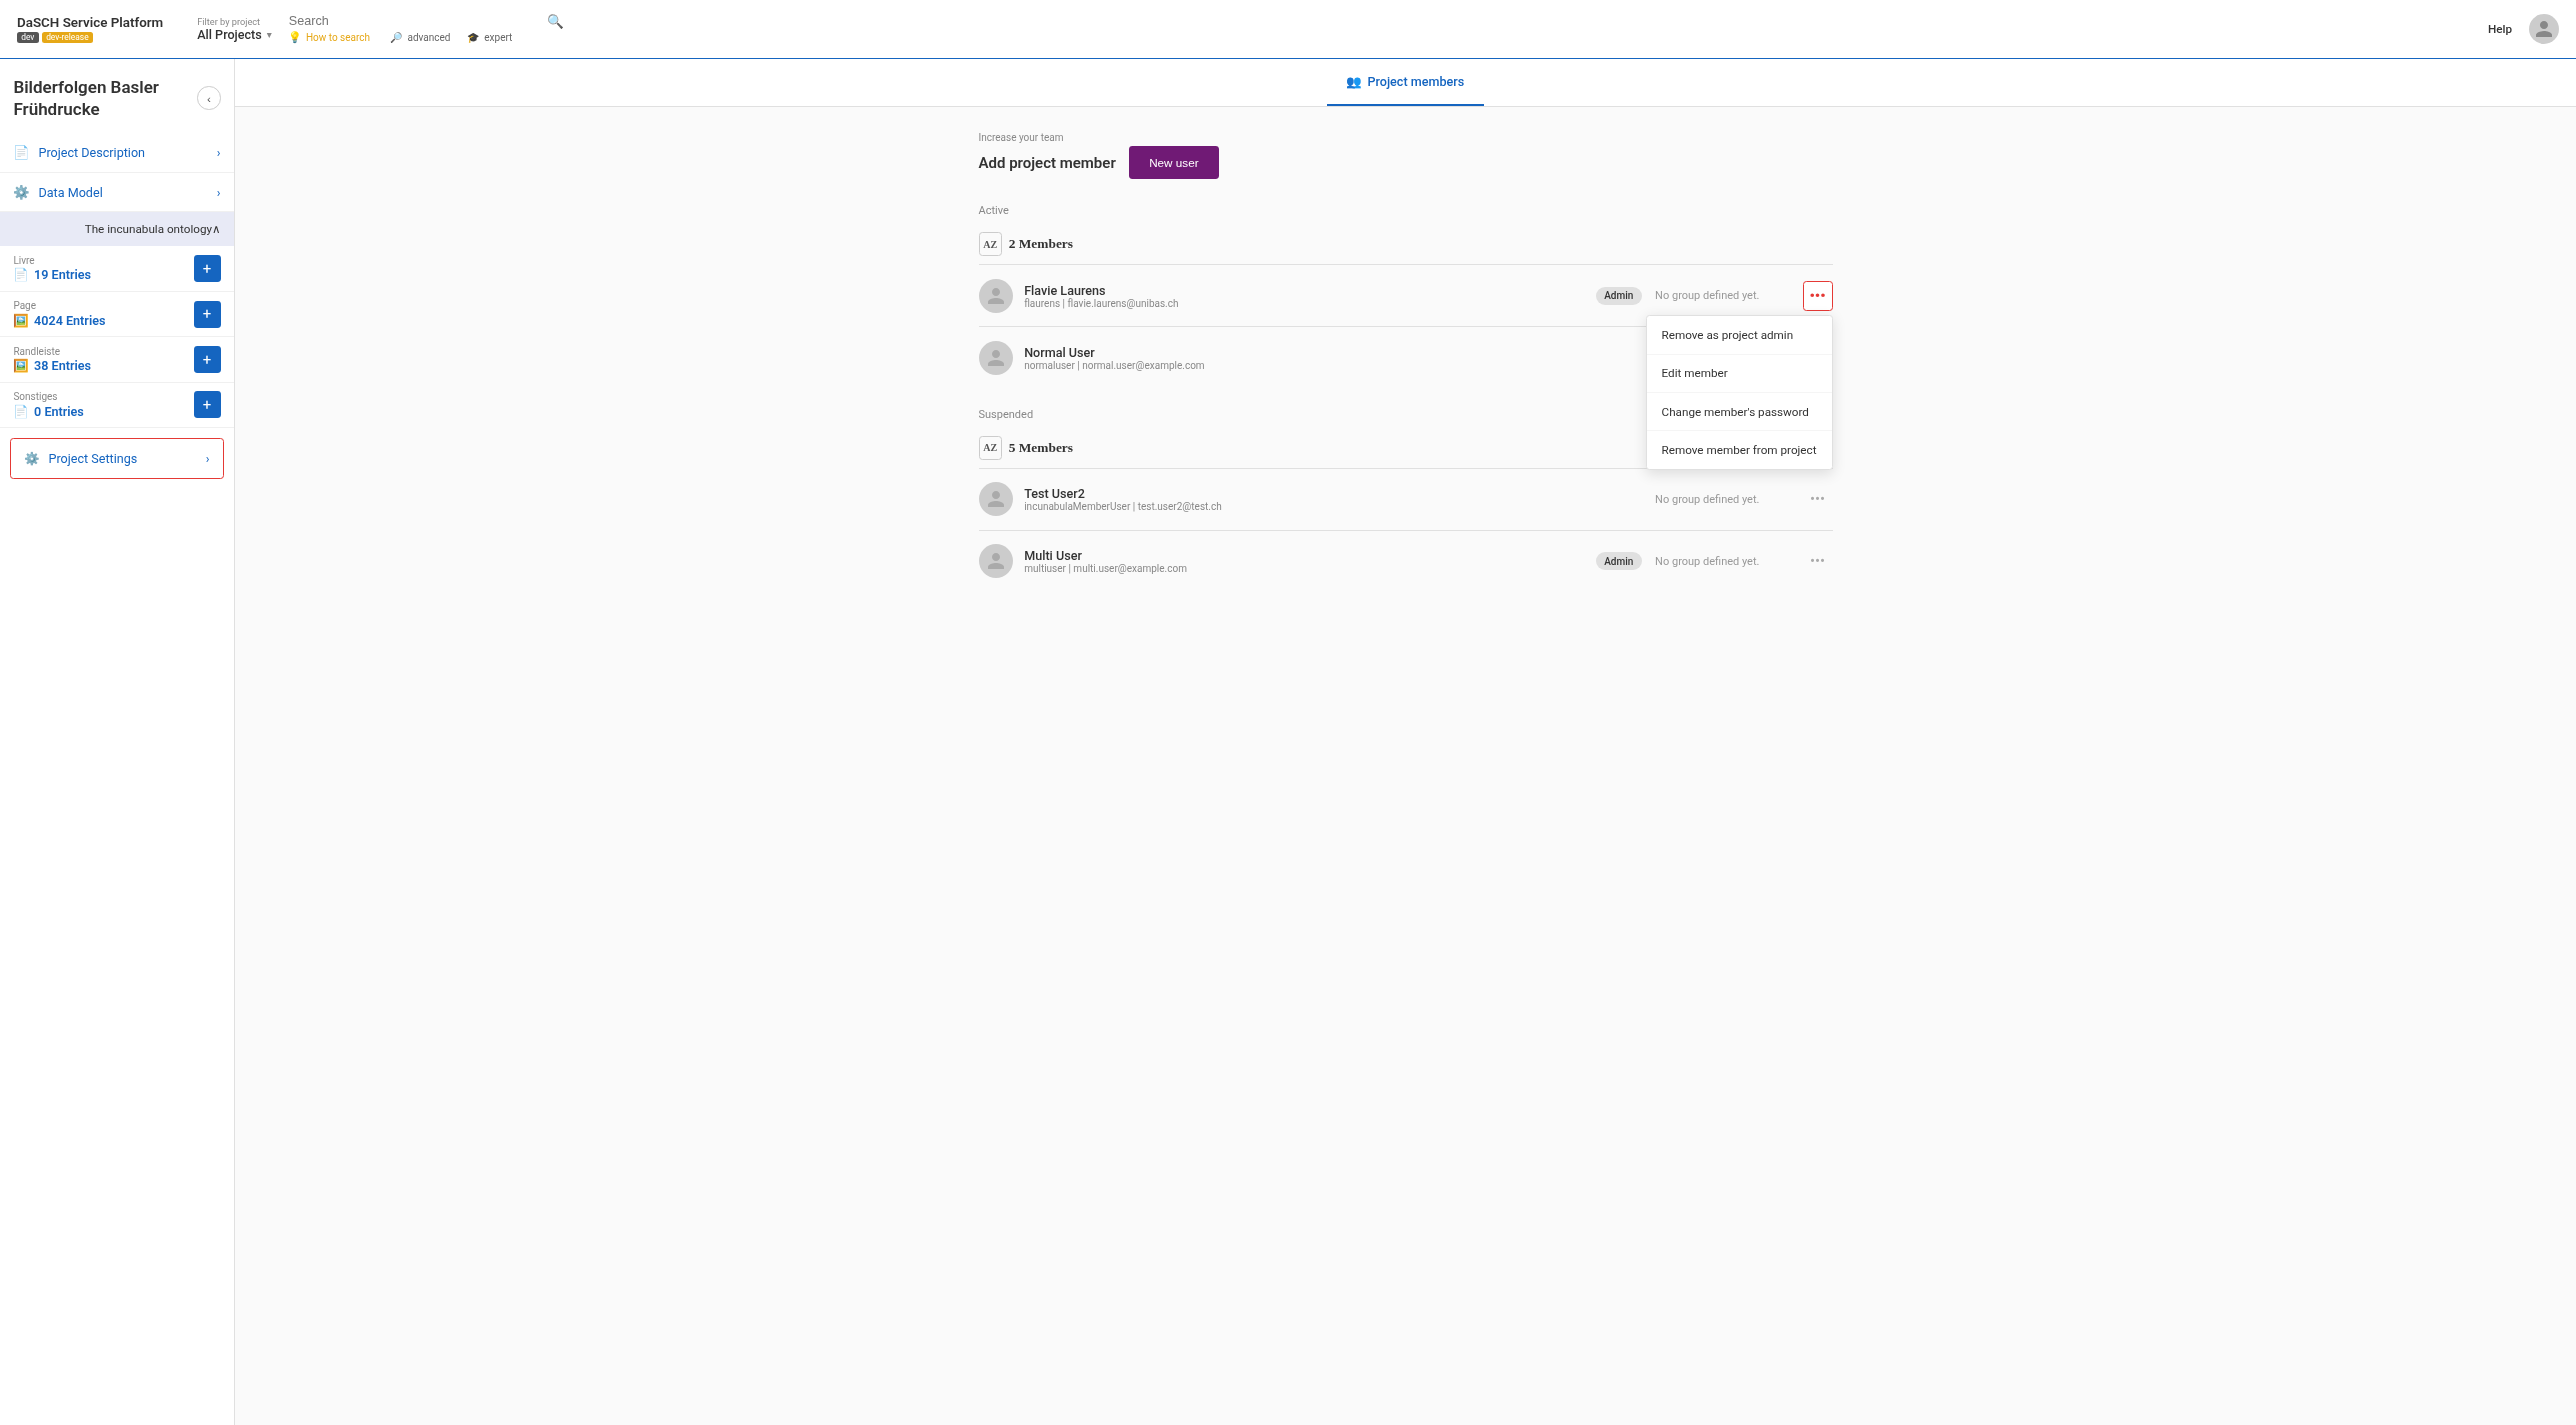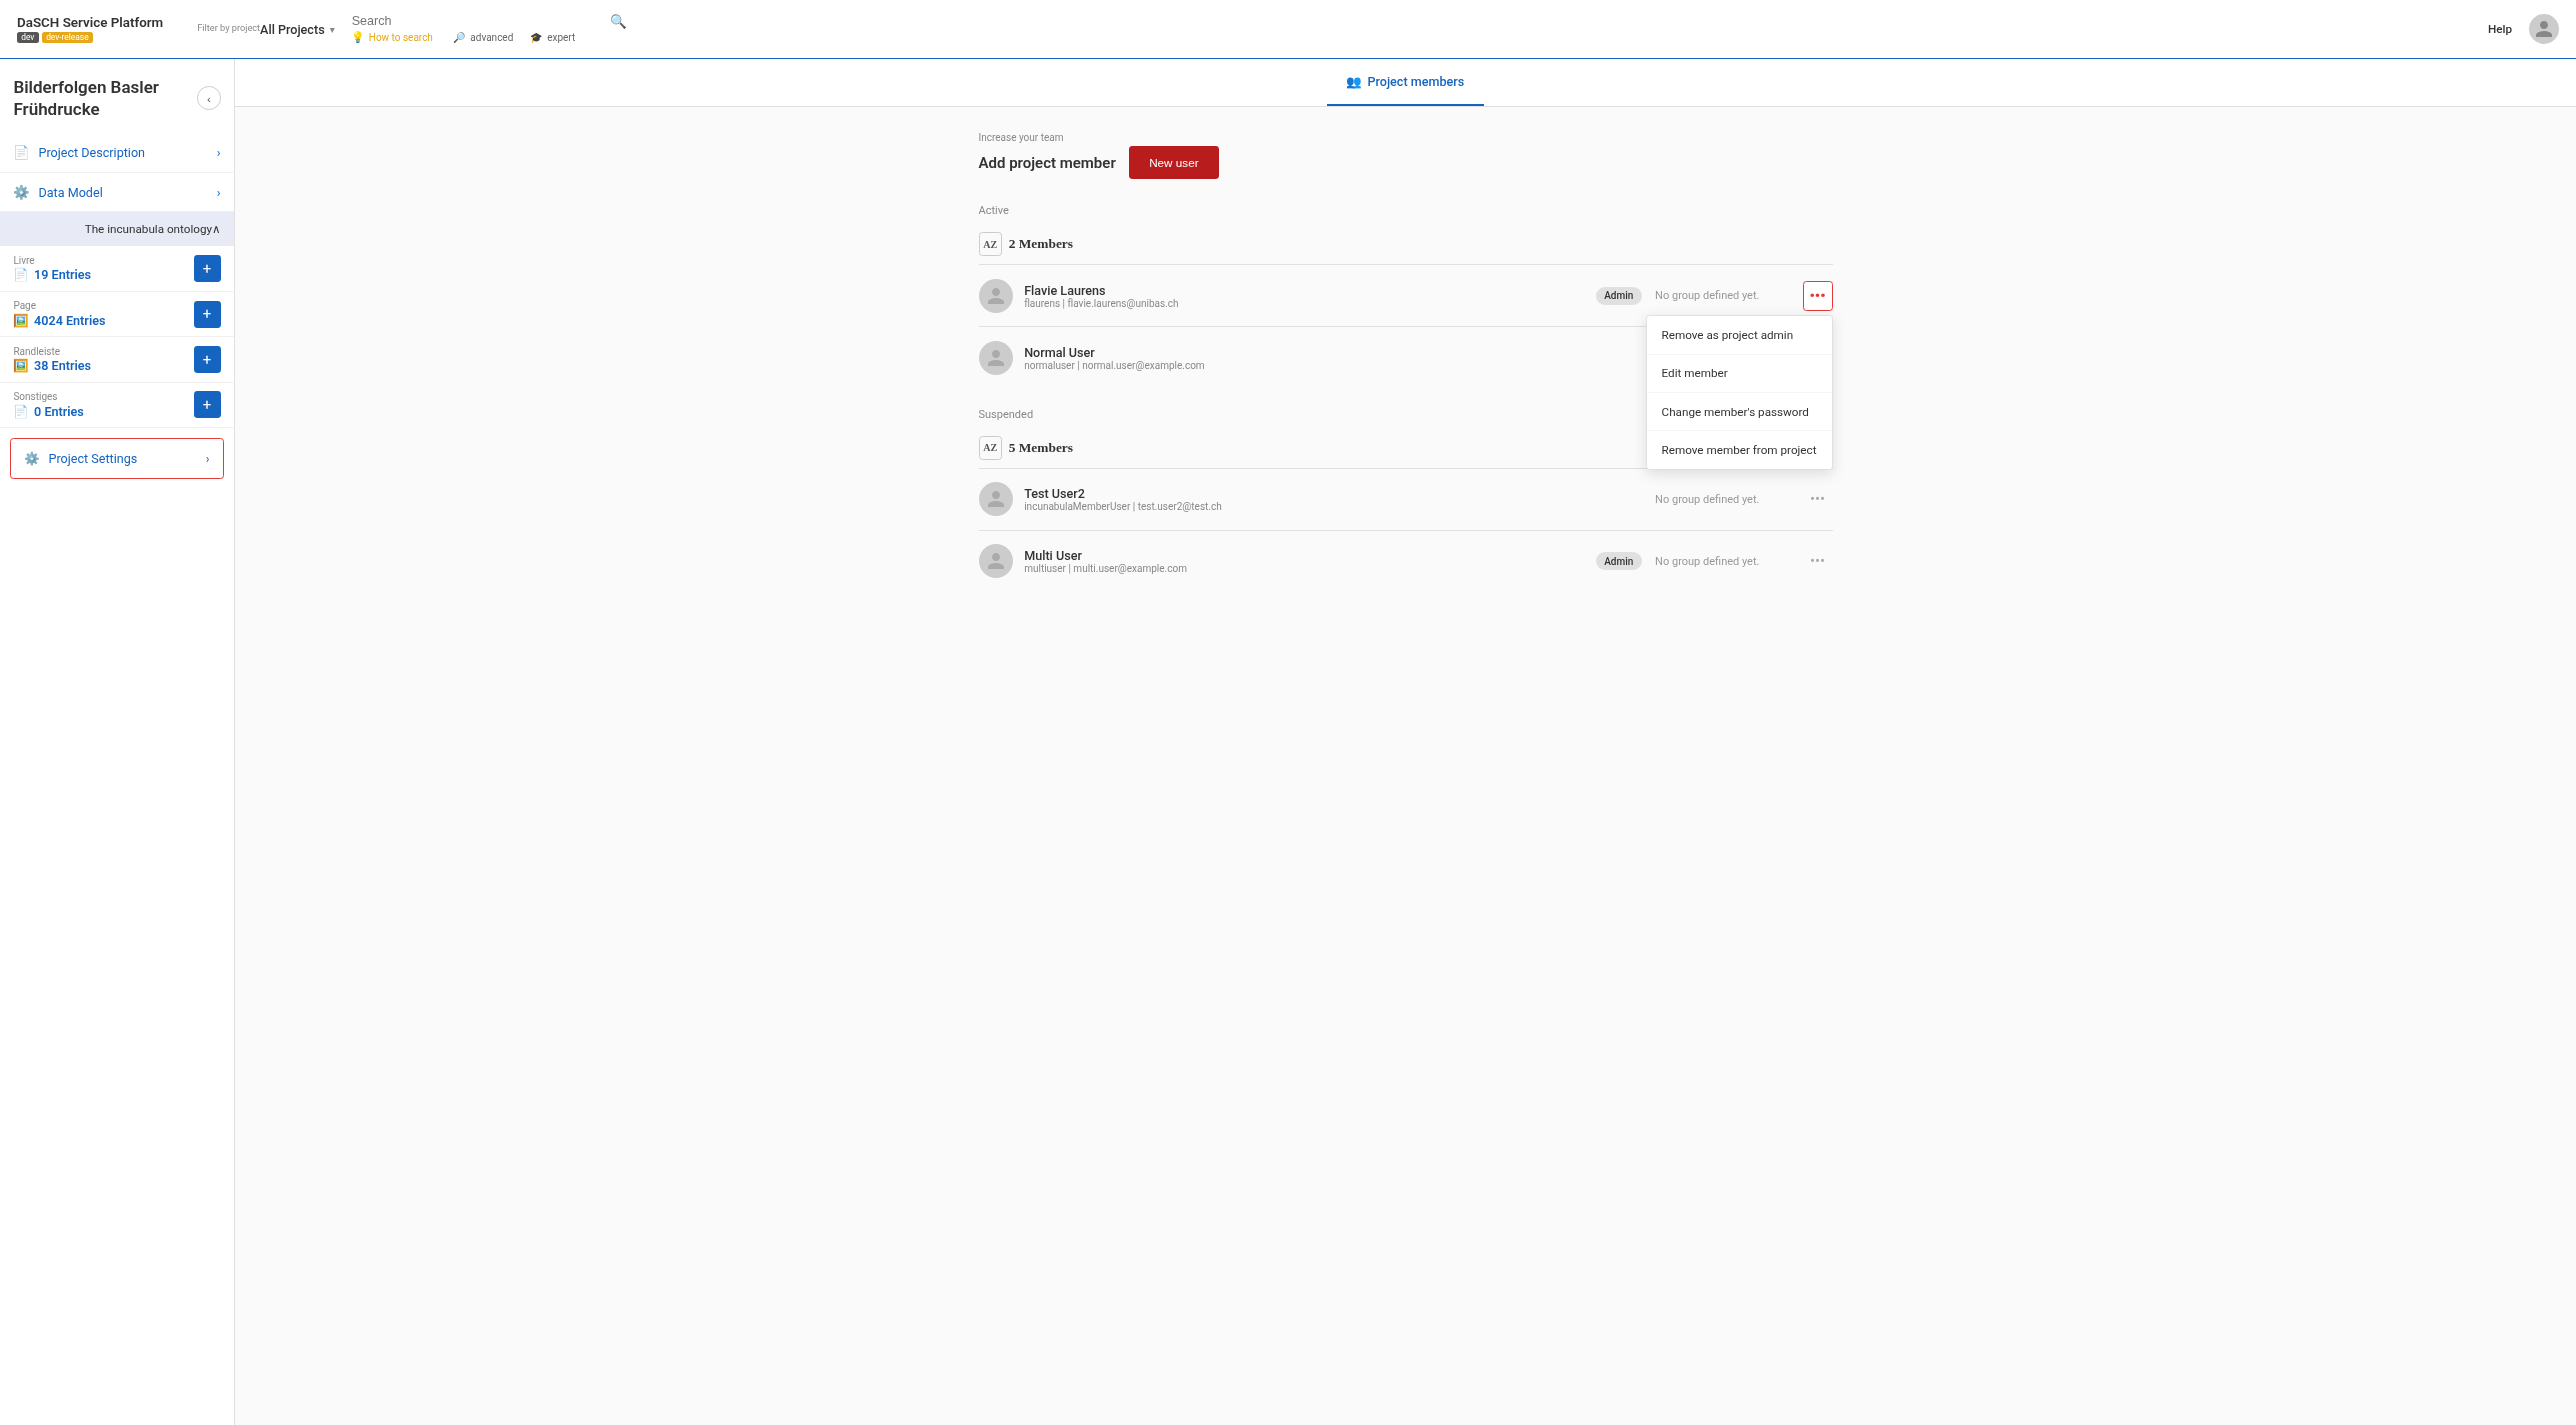--- a/index.html
+++ b/index.html
@@ -42,21 +42,21 @@
     }
     .badge-release {
       background: #e6a817;
       color: #fff;
       font-size: 8.4px;
       padding: 0.8px 4.2px;
       border-radius: 2.5px;
     }
     .header-filter {
       display: flex;
-      flex-direction: row;
+      flex-direction: column;
       margin-right: 17px;
       cursor: pointer;
     }
     .header-filter-label {
       font-size: 9.2px;
       color: #888;
     }
     .header-filter-value {
       display: flex;
       align-items: center;
@@ -297,21 +297,21 @@
       flex: 1;
       border: none;
       border-bottom: 0.8px solid #ccc;
       padding: 6.7px 3.4px;
       font-size: 11.7px;
       color: #aaa;
       outline: none;
       background: transparent;
     }
     .new-user-btn {
-      background: #b91c1c;
+      background: #701a75;
       color: #fff;
       border: none;
       padding: 10px 20px;
       border-radius: 3.4px;
       font-size: 11.7px;
       font-weight: 500;
       cursor: pointer;
       white-space: nowrap;
     }
 

